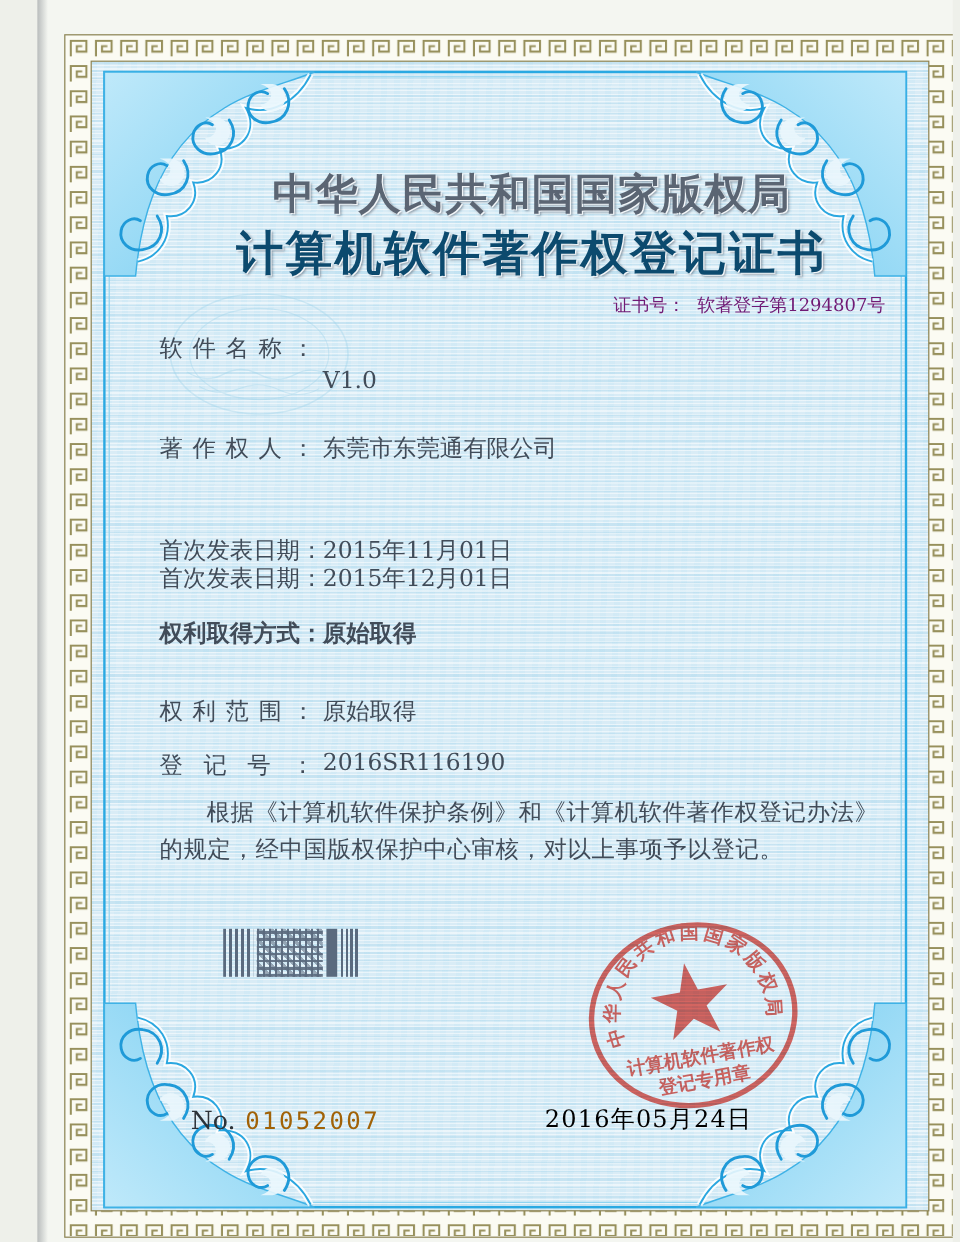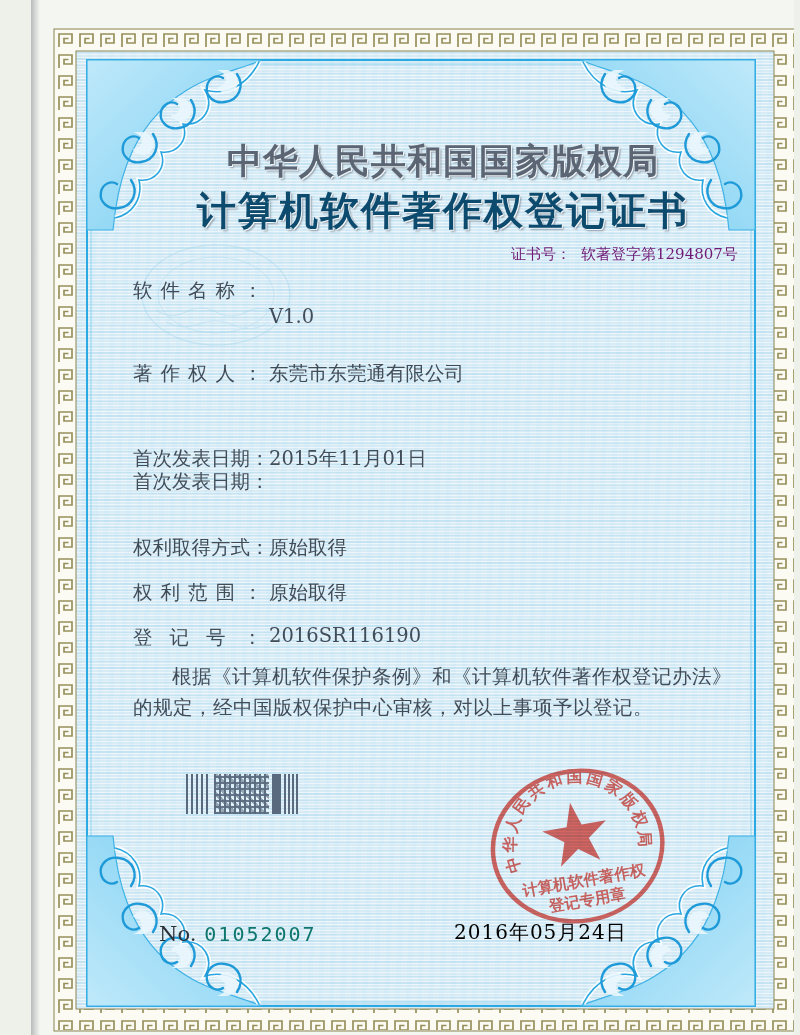--- a/index.html
+++ b/index.html
@@ -27,38 +27,38 @@
   .subtitle{top:184px;font-size:39px;font-weight:bold;letter-spacing:2px;color:#0c4a6e;
     text-shadow:1px 1px 0 #f2f6f9, 2px 2px 2px rgba(70,80,96,.5);}
   .certno{left:480px;top:245px;font-size:15px;color:#701a75;}
   .certno .cv{margin-left:10px;}
 
   .lab{left:102px;font-size:19.5px;}
   .val{left:238px;font-size:19.5px;}
   .ls8{letter-spacing:8px;text-align:center;}
   .ls17{letter-spacing:17px;}
   .r0{top:277px;} .r0v2{top:305px;} .r1{top:360px;} .r2{top:445px;}
-  .r3{top:468px;} .r4{top:534px;} .r5{top:579px;} .r6{top:624px;}
+  .r3{top:468px;} .r4{top:514px;font-weight:bold;} .r5{top:579px;} .r6{top:624px;}
 
   .statement{left:102px;top:661px;width:604px;font-size:19.5px;line-height:31px;
     text-indent:2em;letter-spacing:.5px;color:#414c59;}
 
   
   .barcode{position:absolute;left:155px;top:774px;width:114px;height:40px;display:flex;gap:3px;}
   .bc-a{width:25px;background:repeating-linear-gradient(90deg,#5a6a7e 0 2px,rgba(0,0,0,0) 2px 5px);}
   .bc-b{flex:1;background:
       repeating-linear-gradient(90deg,rgba(90,106,126,.95) 0 2px,rgba(0,0,0,0) 2px 5px),
       repeating-linear-gradient(0deg,rgba(90,106,126,.9) 0 2px,rgba(0,0,0,0) 2px 6px),
       repeating-linear-gradient(45deg,rgba(90,106,126,.55) 0 3px,rgba(0,0,0,0) 3px 7px);}
   .bc-s{width:9px;background:#5a6a7e;}
   .bc-c{width:16px;background:repeating-linear-gradient(90deg,#5a6a7e 0 2px,rgba(0,0,0,0) 2px 4px);}
 
   .footer-no{left:128px;top:922px;font-size:21px;color:#2c3238;}
   .footer-no .num{font-family:"DejaVu Sans Mono","Liberation Mono",monospace;
-    font-size:20px;color:#0f766e;letter-spacing:2px;margin-left:8px;}
+    font-size:20px;color:#a16207;letter-spacing:2px;margin-left:8px;}
   .issue-date{left:423px;top:919px;font-size:20px;letter-spacing:1px;color:#000000;}
 
   .seal{position:absolute;left:450px;top:760px;opacity:.88;mix-blend-mode:multiply;pointer-events:none;}
 </style>
 </head>
 <body>
 
 <div class="page">
 
   <div class="interior"></div>
@@ -130,20 +130,21 @@
   <div class="txt lab r0 ls8">软件名称：</div>
   <div class="txt val r0v2">V1.0</div>
 
   <div class="txt val r1">东莞市东莞通有限公司</div>
   <div class="txt lab r1 ls8">著作权人：</div>
 
   <div class="txt lab r2">首次发表日期：</div>
   <div class="txt val r2">2015年11月01日</div>
 
   <div class="txt lab r3">首次发表日期：</div>
+  <div class="txt val r3">2015年12月01日</div>
 
   <div class="txt lab r4">权利取得方式：</div>
   <div class="txt val r4">原始取得</div>
 
   <div class="txt lab r5 ls8">权利范围：</div>
   <div class="txt val r5">原始取得</div>
 
   <div class="txt lab r6 ls17">登记号：</div>
   <div class="txt val r6">2016SR116190</div>
 

